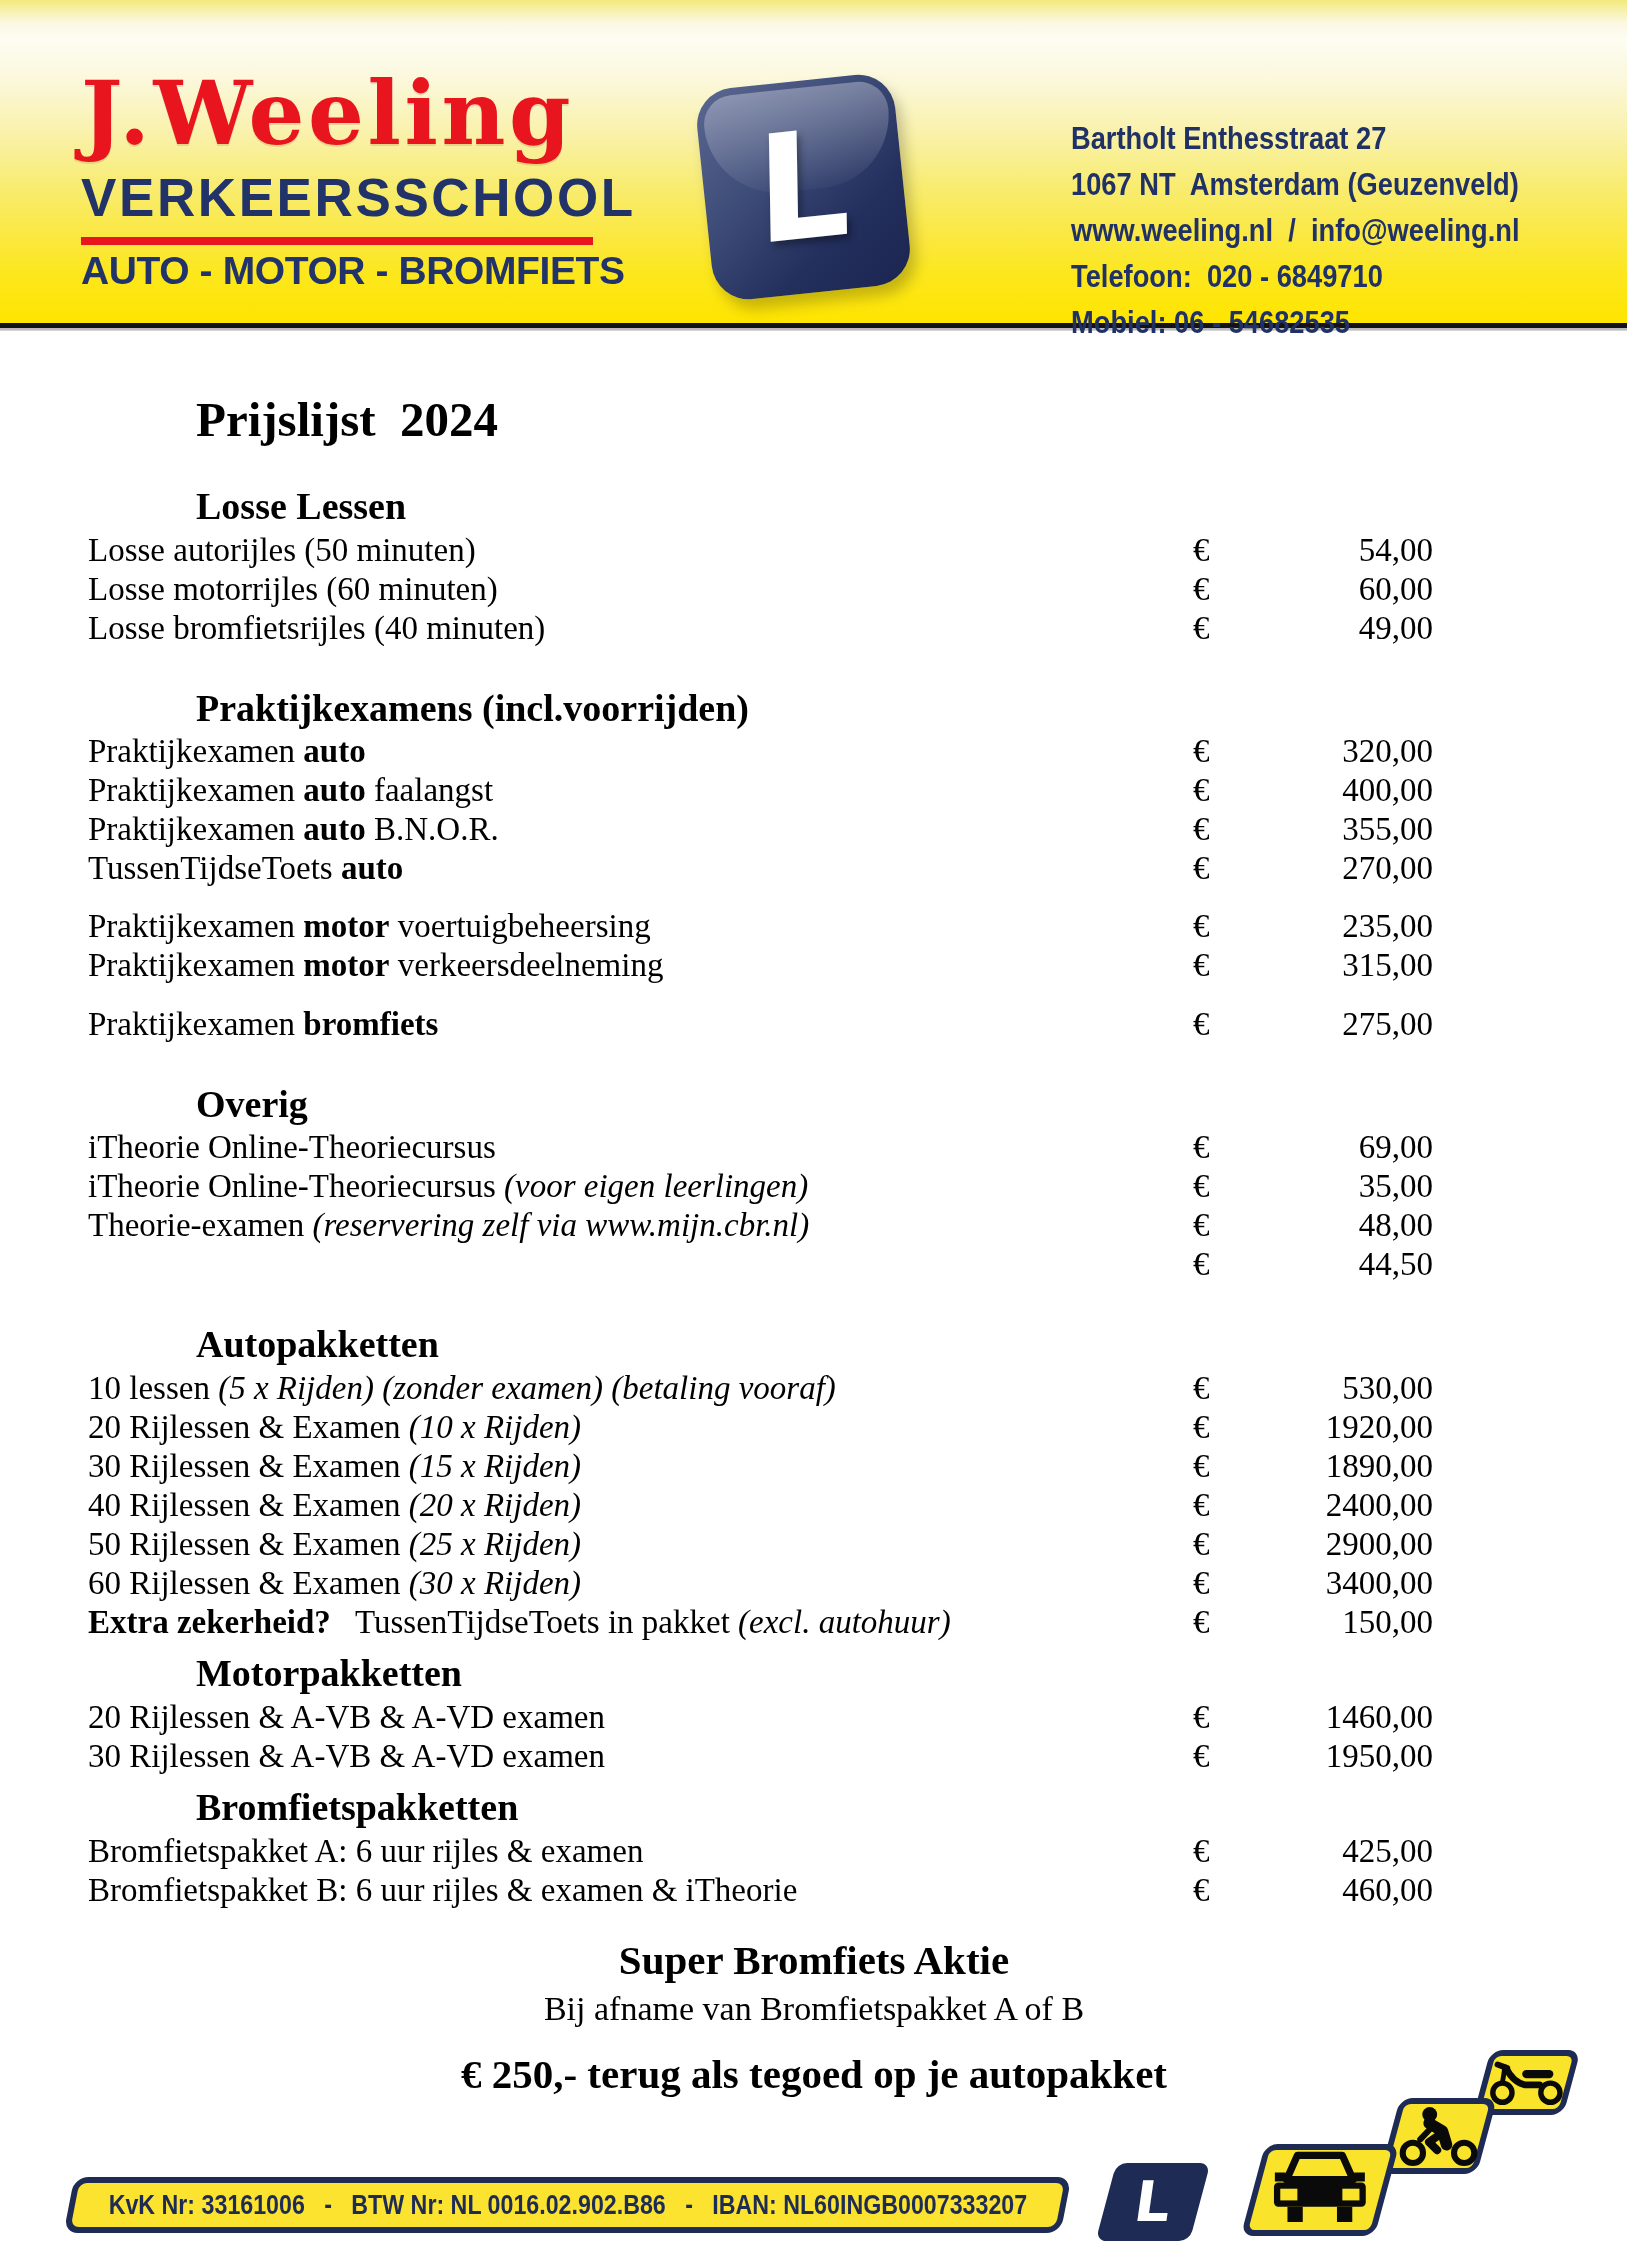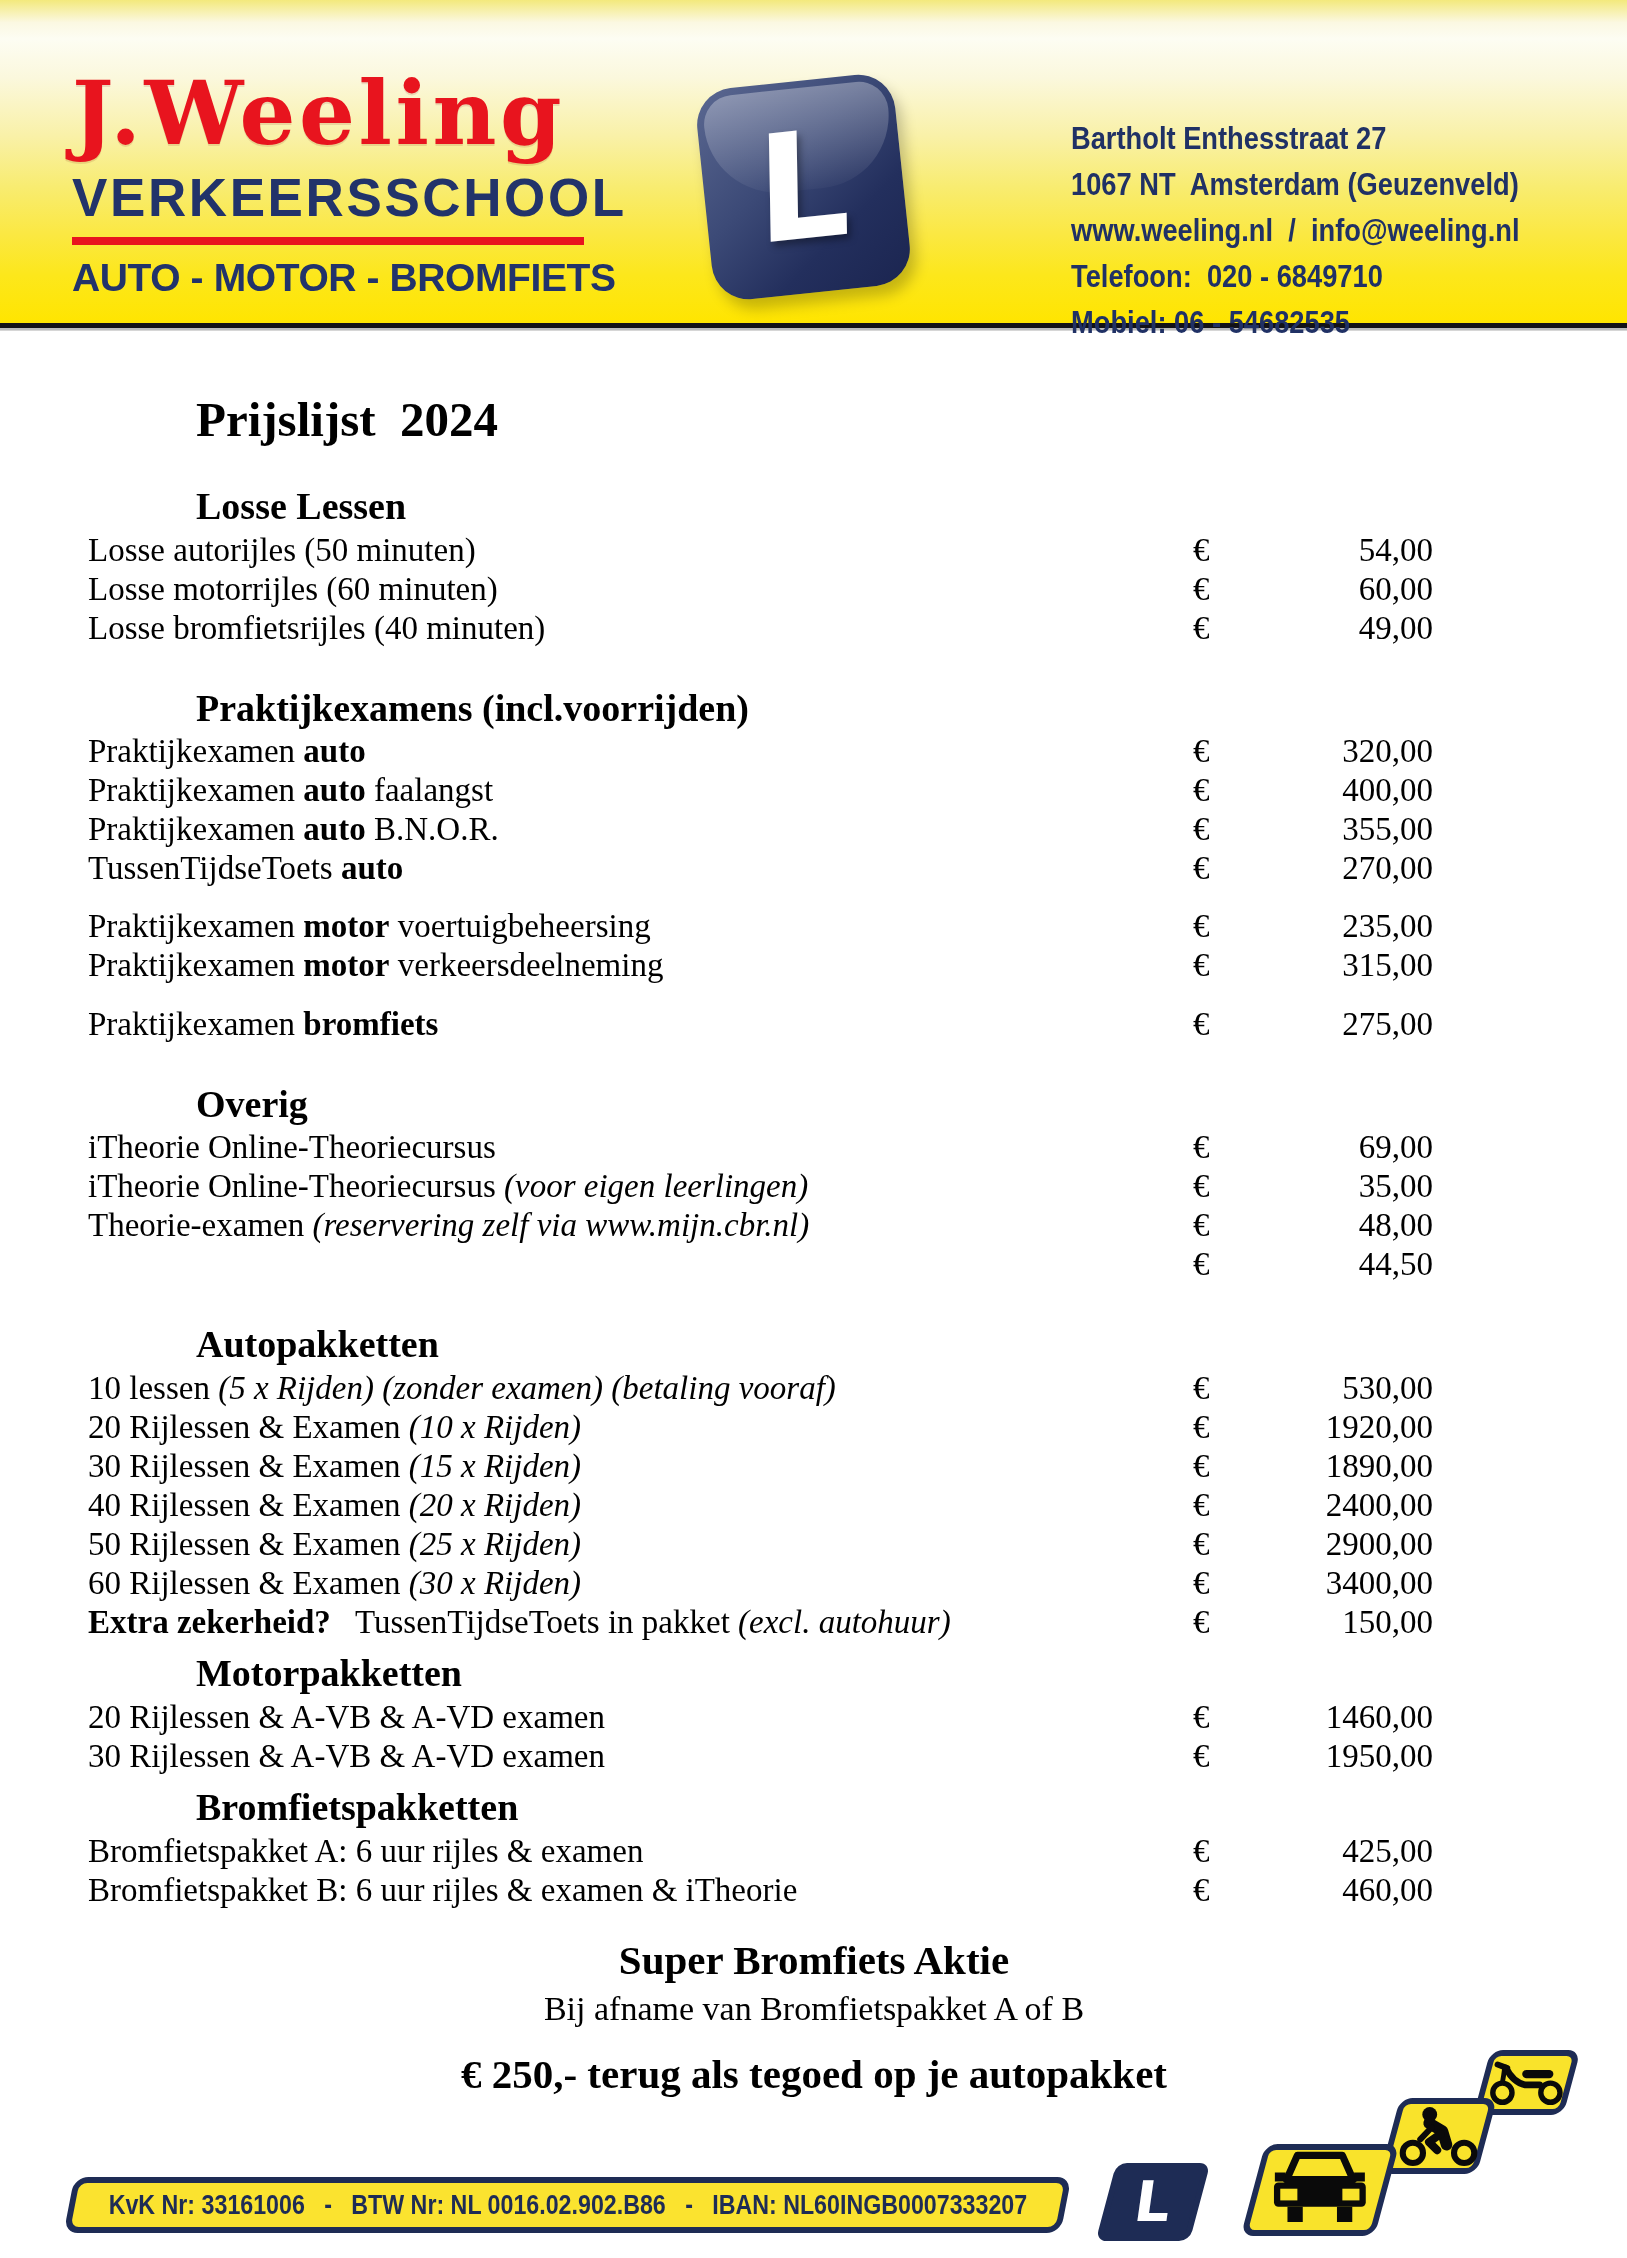--- a/index.html
+++ b/index.html
@@ -18,35 +18,35 @@
       #f9f1a8 42%, #f8ec70 58%, #fae switching 0; 
     );
   }
   .header {
     background:linear-gradient(180deg,
       #f3e97c 0%, #fbf8e2 7%, #fdfdf3 12%, #fbf8dd 24%,
       #f9f1a8 42%, #f8ec70 58%, #fbe844 72%, #fce71c 85%, #ffe500 100%);
     border-bottom:5.3px solid #121217;
     box-shadow:0 2.6px 0 rgba(60,60,60,.35);
   }
-  .brand { position:absolute; left:72px; top:64px; }
+  .brand { position:absolute; left:81px; top:64px; }
   .brand-name {
     font-family:"DejaVu Serif", serif; font-weight:bold;
     font-size:88px; line-height:99px; letter-spacing:3.5px; color:#e8141e;
     text-shadow:0 1.8px 0 rgba(120,0,0,.12);
   }
   .brand-school {
     font-family:"Liberation Sans", sans-serif; font-weight:bold;
     font-size:53px; line-height:56px; letter-spacing:2.6px; color:#22336a;
     margin-top:7px;
   }
   .brand-rule { width:512px; height:8px; background:#e8141e; margin-top:10.6px; }
   .brand-tagline {
     font-family:"Liberation Sans", sans-serif; font-weight:bold;
-    font-size:39px; letter-spacing:-0.4px; color:#22336a; margin-top:11px;
+    font-size:39px; letter-spacing:-0.4px; color:#22336a; margin-top:4px;
     white-space:pre;
   }
   .lplate {
     position:absolute; left:704px; top:81px; width:199px; height:212px;
     transform:rotate(-6deg); border-radius:37px;
     background:linear-gradient(140deg, #5b6891 0%, #3c4a77 40%, #232f5d 70%, #1b2550 100%);
     box-shadow:5.3px 10.6px 14px rgba(0,0,0,.22);
     display:flex; align-items:center; justify-content:center;
   }
   .lplate::before {

